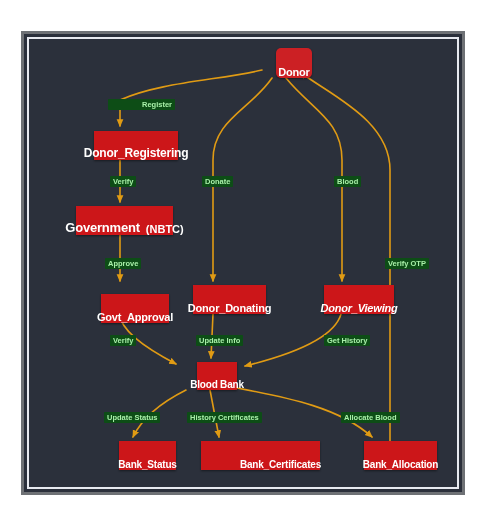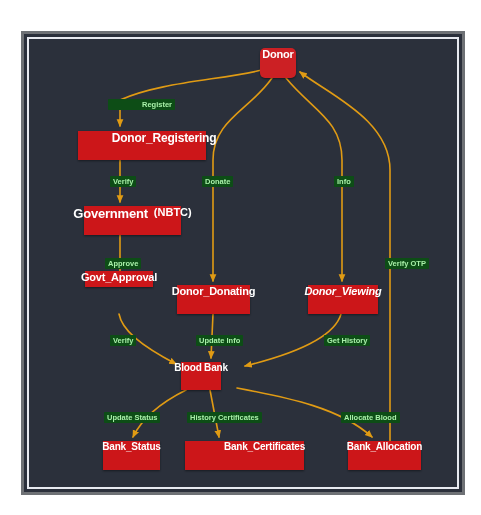--- a/index.html
+++ b/index.html
@@ -4,24 +4,24 @@
 <style>
   html,body{margin:0;padding:0;background:#ffffff;}
   body{width:481px;height:515px;overflow:hidden;font-family:"Liberation Sans",sans-serif;}
   #page{position:relative;width:481px;height:515px;background:#ffffff;}
   #frame{position:absolute;left:21px;top:31px;width:444px;height:464px;
          background:#2b303b;border:3px solid #6e7175;box-sizing:border-box;}
   #inner{position:absolute;left:3px;top:3px;right:3px;bottom:3px;
          border:2px solid #e8eaf0;box-sizing:border-box;}
   #canvas{position:absolute;left:0;top:0;width:481px;height:515px;}
   .node{position:absolute;background:#cc1619;color:#ffffff;
-        display:flex;align-items:flex-start;justify-content:center;
+        display:flex;align-items:flex-end;justify-content:center;
         font-family:"Liberation Sans Narrow","Liberation Sans",sans-serif;
         font-weight:700;letter-spacing:-0.2px;white-space:nowrap;
-        box-shadow:0 1px 2px rgba(0,0,0,.45);}
+        box-shadow:0 1px 2px rgba(0,0,0,.45);margin-left:16px;}
   .node.rounded{border-radius:5px;background:#cc2024;}
   .node .sub{font-family:"Liberation Sans",sans-serif;font-weight:700;
              letter-spacing:0;margin-left:6px;font-size:11px;}
   .elabel{position:absolute;background:#0d4d16;color:#a8f0a8;
           font-family:"Liberation Sans Narrow","Liberation Sans",sans-serif;
           font-weight:700;font-size:7.5px;line-height:9px;
           padding:1px 3px;white-space:nowrap;border-radius:1px;
           text-align:center;}
 </style>
 </head>
@@ -52,28 +52,28 @@
         <path d="M 186,390 C 170,398 145,412 133,437" fill="none" stroke="#e09b14" stroke-width="1.6" stroke-linecap="round" marker-end="url(#arrow)"></path>
         <path d="M 210,390 L 219,437" fill="none" stroke="#e09b14" stroke-width="1.6" stroke-linecap="round" marker-end="url(#arrow)"></path>
         <path d="M 237,388 C 290,398 340,408 372,437" fill="none" stroke="#e09b14" stroke-width="1.6" stroke-linecap="round" marker-end="url(#arrow)"></path>
       </g>
   </svg>
 
   <div id="nodes-layer">
       <div class="node rounded" style="left: 260px; top: 48px; width: 36px; height: 30px; font-size: 11px;">
         <span>Donor</span>
       </div>
-      <div class="node" style="left: 78px; top: 131px; width: 84px; height: 29px; font-size: 12px; padding-left: 44px;">
+      <div class="node" style="left: 78px; top: 131px; width: 84px; height: 29px; font-size: 12px;">
         <span>Donor_Registering</span>
       </div>
-      <div class="node" style="left: 84px; top: 206px; width: 97px; height: 29px; font-size: 13px;">
+      <div class="node" style="left: 60px; top: 206px; width: 97px; height: 29px; font-size: 13px;">
         <span>Government</span>
         <span class="sub">(NBTC)</span>
       </div>
-      <div class="node" style="left: 85px; top: 271px; width: 68px; height: 16px; font-size: 11px;">
+      <div class="node" style="left: 85px; top: 294px; width: 68px; height: 29px; font-size: 11px;">
         <span>Govt_Approval</span>
       </div>
       <div class="node" style="left: 177px; top: 285px; width: 73px; height: 29px; font-size: 11px;">
         <span>Donor_Donating</span>
       </div>
       <div class="node" style="left: 308px; top: 285px; width: 70px; height: 29px; font-size: 11px; font-style: italic;">
         <span>Donor_Viewing</span>
       </div>
       <div class="node" style="left: 181px; top: 362px; width: 40px; height: 28px; font-size: 10px;">
         <span>Blood Bank</span>
@@ -86,21 +86,21 @@
       </div>
       <div class="node" style="left: 348px; top: 441px; width: 73px; height: 29px; font-size: 10px;">
         <span>Bank_Allocation</span>
       </div>
     </div>
   <div id="labels-layer">
       <div class="elabel" style="left: 108px; top: 99px; padding-left: 34px;">Register</div>
       <div class="elabel" style="left: 110px; top: 176px;">Verify</div>
       <div class="elabel" style="left: 105px; top: 258px;">Approve</div>
       <div class="elabel" style="left: 202px; top: 176px;">Donate</div>
-      <div class="elabel" style="left: 334px; top: 176px;">Info</div>
+      <div class="elabel" style="left: 334px; top: 176px;">Blood</div>
       <div class="elabel" style="left: 379px; top: 258px; margin-left: 6px;">Verify OTP</div>
       <div class="elabel" style="left: 110px; top: 335px;">Verify</div>
       <div class="elabel" style="left: 196px; top: 335px;">Update Info</div>
       <div class="elabel" style="left: 324px; top: 335px;">Get History</div>
       <div class="elabel" style="left: 104px; top: 412px;">Update Status</div>
       <div class="elabel" style="left: 187px; top: 412px;">History Certificates</div>
       <div class="elabel" style="left: 341px; top: 412px;">Allocate Blood</div>
     </div>
 
 </div>

